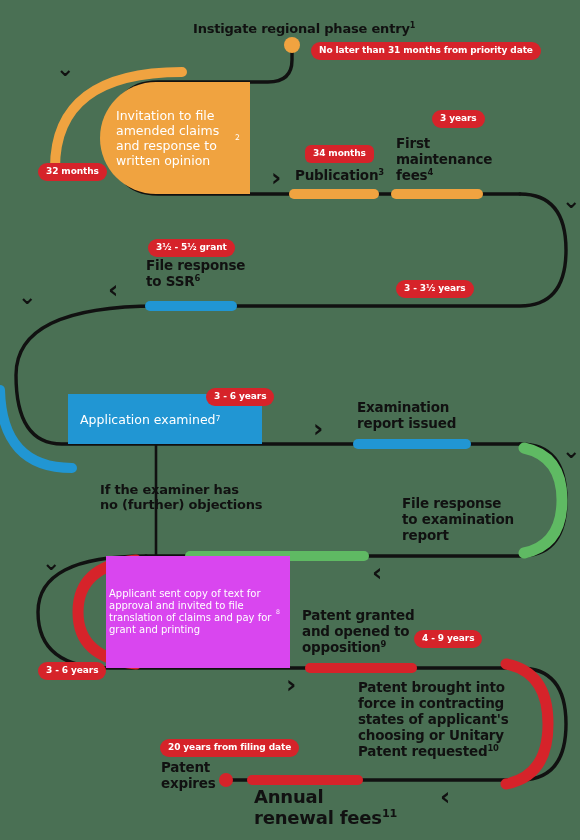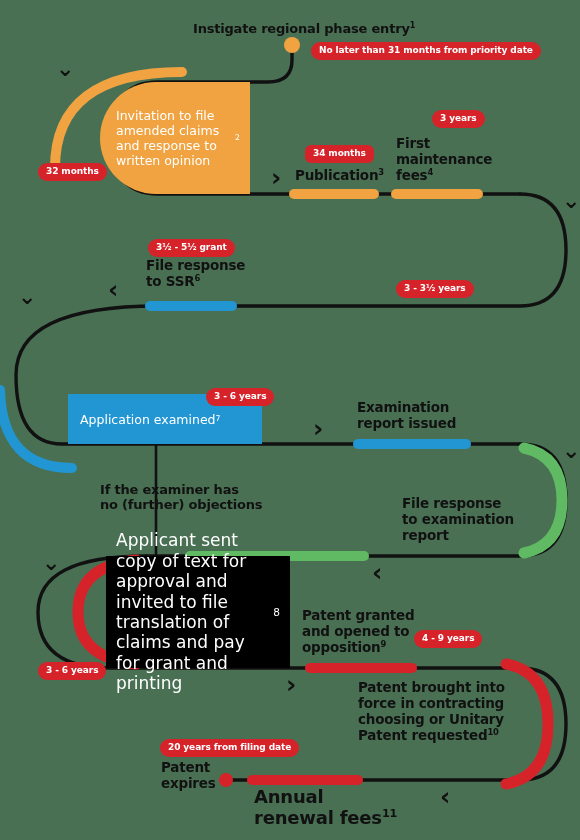--- a/index.html
+++ b/index.html
@@ -111,22 +111,22 @@
       <sup>2</sup>
   </div>
 
 
   <div class="node" style="left:68px;top:394px;width:194px;height:50px;background:#2196d3;
               padding:0 10px 0 12px;font-size:12.5px;">
     <span class="txt">Application examined</span>
       <sup>7</sup>
   </div>
 
-  <div class="node" style="left:106px;top:556px;width:184px;height:112px;background:#000000;
-              padding:0 10px 0 10px;font-size:17px;">
+  <div class="node" style="left:106px;top:556px;width:184px;height:112px;background:#d946ef;
+              padding:0 10px 0 3px;font-size:10px;">
     <span class="txt">Applicant sent copy of text for approval and invited to file translation of claims and pay for grant and printing</span>
       <sup>8</sup>
   </div>
 
   <div class="label" style="left:193px;top:21px;font-size:13px;">
     <span>Instigate regional phase entry</span><sup>1</sup>
   </div>
 
   <div class="label" style="left:295px;top:168px;font-size:13.5px;">
     <span>Publication</span><sup>3</sup>
@@ -161,20 +161,21 @@
 
   <div class="label" style="left:302px;top:608px;font-size:13.5px;">
     <div>Patent granted</div>
     <div>and opened to</div>
     <div><span>opposition</span><sup>9</sup></div>
   </div>
 
   <div class="label" style="left:358px;top:680px;font-size:13.5px;">
     <div>Patent brought into</div>
     <div>force in contracting</div>
+    <div>states of applicant's</div>
     <div>choosing or Unitary</div>
     <div><span>Patent requested</span><sup>10</sup></div>
   </div>
 
   <div class="label" style="left:161px;top:760px;font-size:13.5px;">
     <div>Patent</div>
     <div>expires</div>
   </div>
 
   <div class="label" style="left:254px;top:786px;font-size:18px;">

